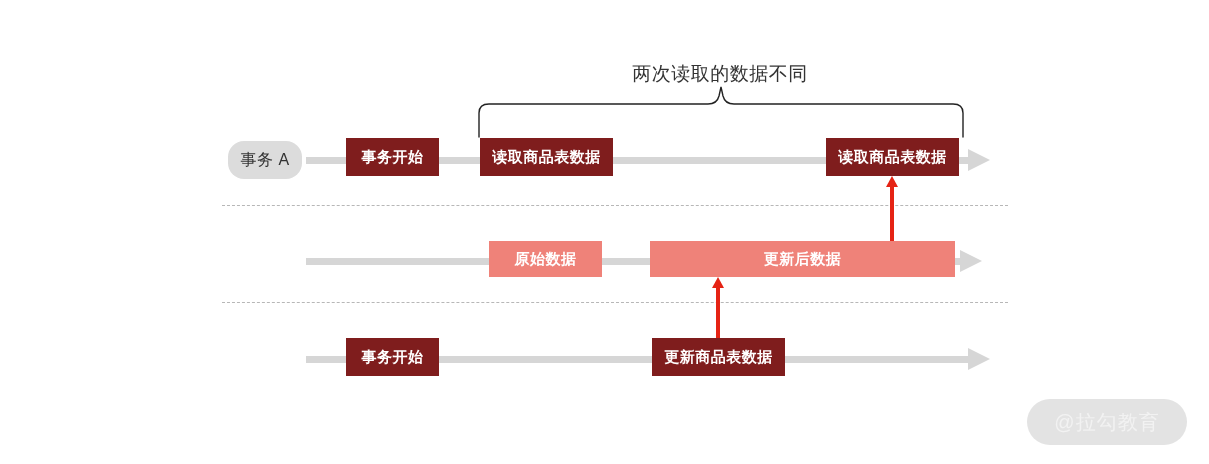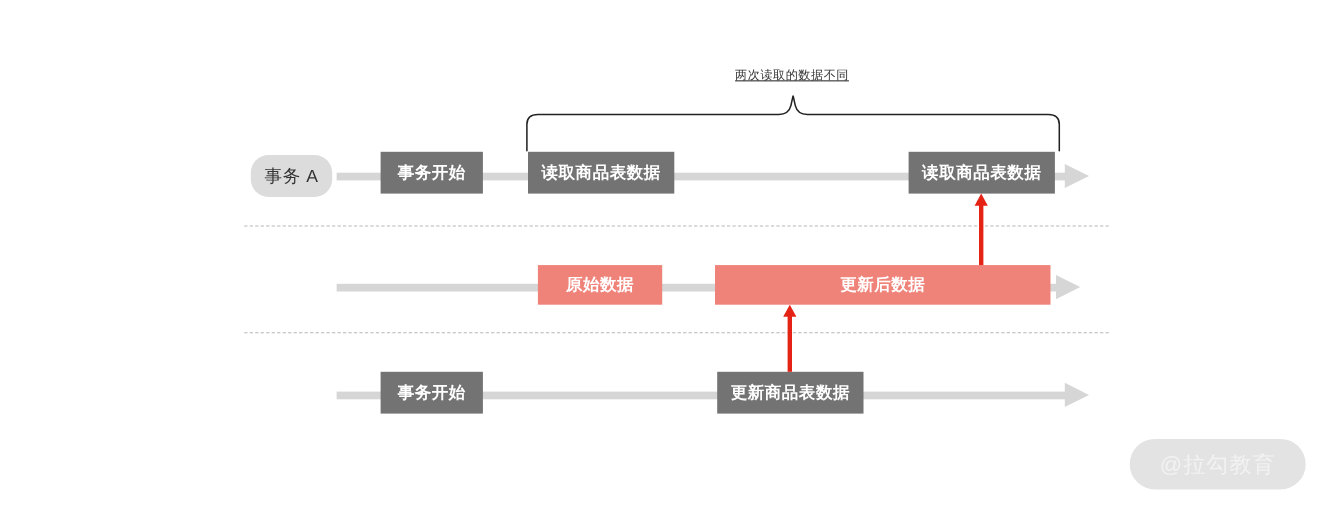--- a/index.html
+++ b/index.html
@@ -54,21 +54,21 @@
     position: absolute;
     display: flex;
     align-items: center;
     justify-content: center;
     color: #ffffff;
     font-weight: bold;
     font-size: 15px;
     white-space: nowrap;
     letter-spacing: 0.5px;
   }
-  .ev.red   { background: #737373; }
+  .ev.red   { background: #7f1d1d; }
   .ev.salmon{ background: #ef8279; }
 
   
   .dashed {
     position: absolute;
     height: 0;
     border-top: 1px dashed #b7b7b7;
   }
 
   
@@ -90,26 +90,25 @@
     height: 0;
     border-left: 6px solid transparent;
     border-right: 6px solid transparent;
     border-bottom: 11px solid #e52314;
   }
 
   
   .brace-wrap { position: absolute; }
   .brace-label {
     position: absolute;
-    font-size: 11px;
+    font-size: 19px;
     color: #333333;
     white-space: nowrap;
     transform: translateX(-50%);
     letter-spacing: 0.5px;
-    text-decoration: underline;
   }
 
   
   .watermark {
     position: absolute;
     border-radius: 24px;
     background: #e3e3e3;
     display: flex;
     align-items: center;
     justify-content: center;

